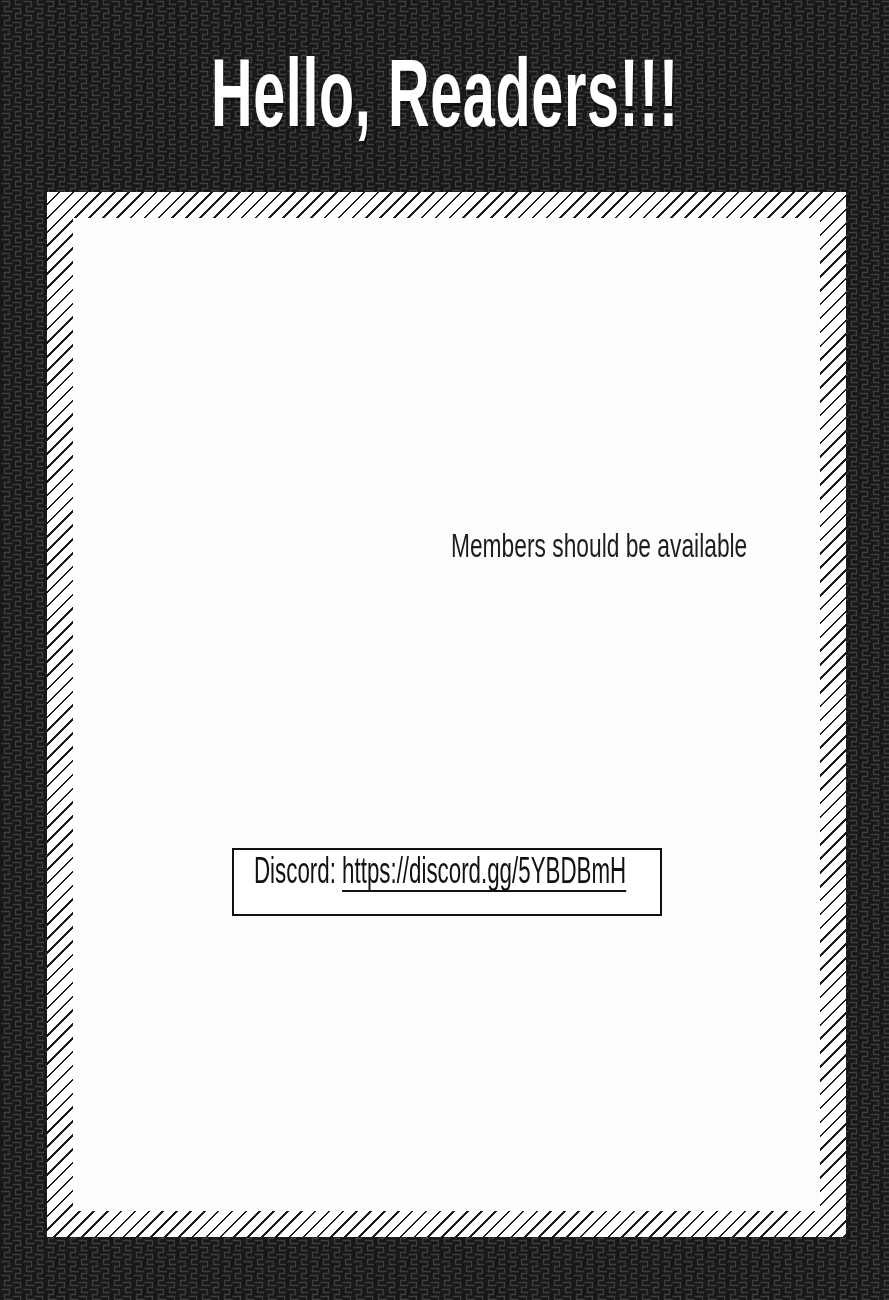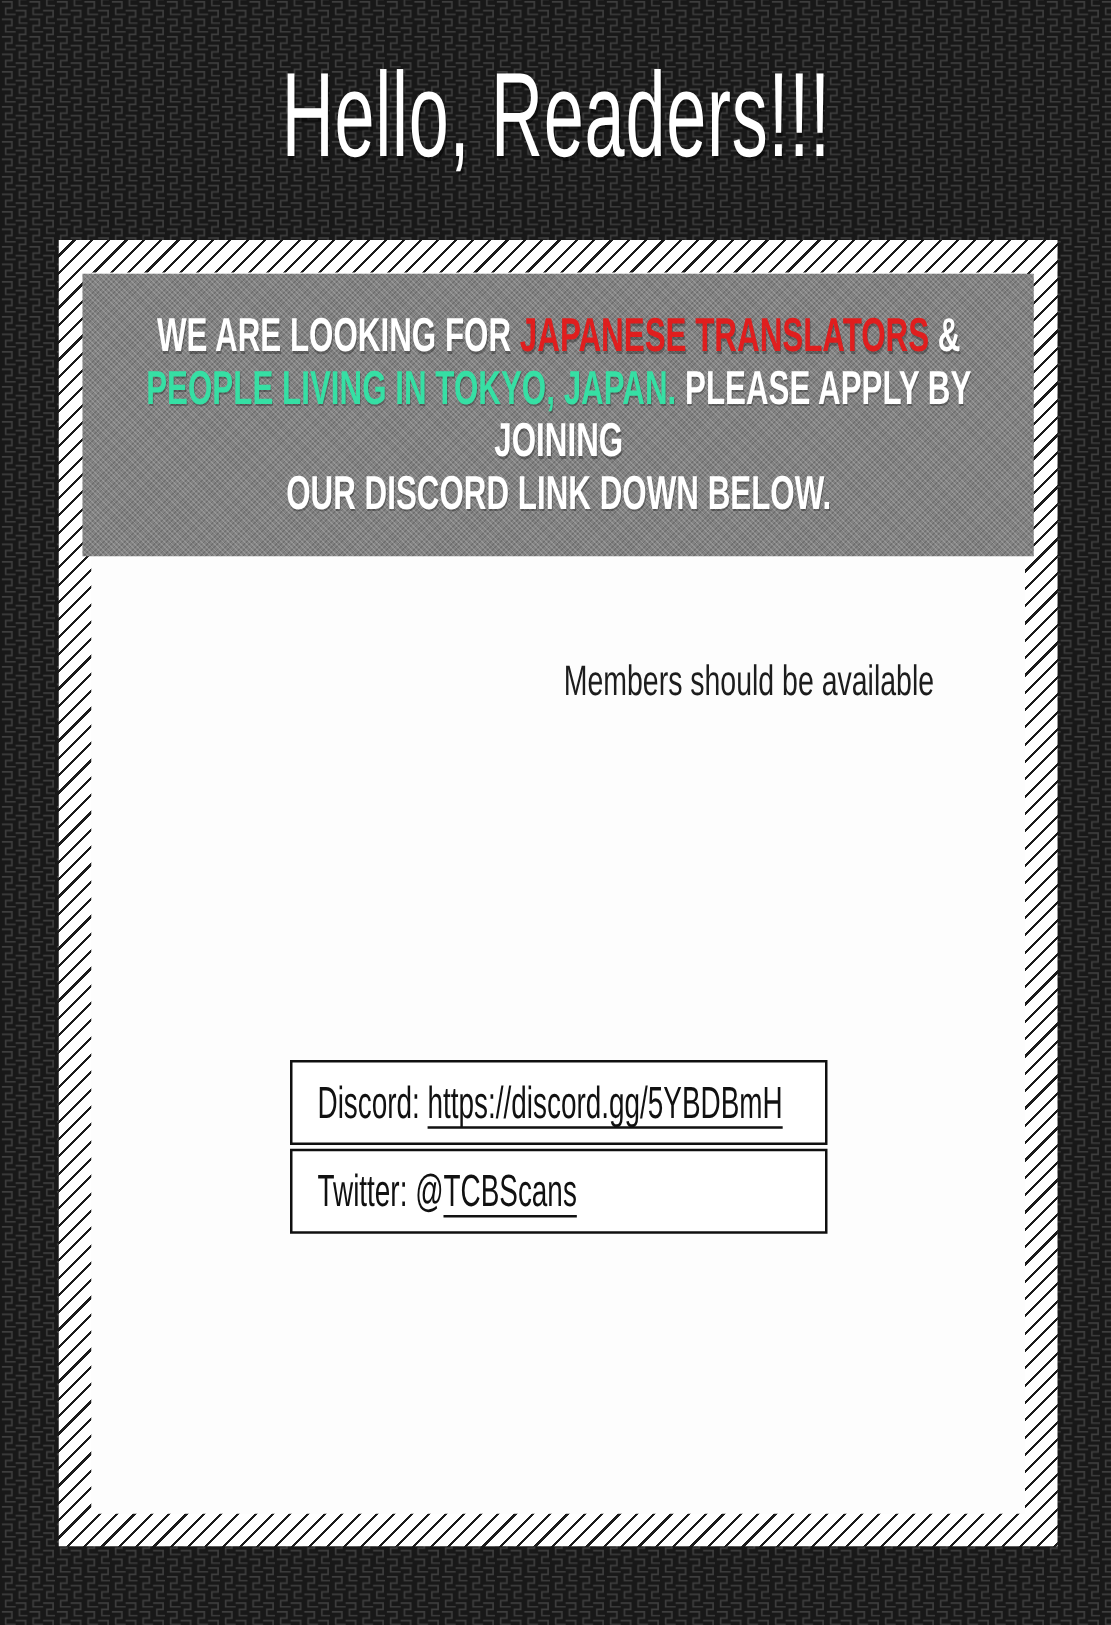--- a/index.html
+++ b/index.html
@@ -6,21 +6,21 @@
   body{
     width:889px;height:1300px;position:relative;overflow:hidden;
     background:#161616;
     font-family:"Liberation Sans", sans-serif;
   }
   .bg-svg{position:absolute;inset:0;z-index:0;display:block;}
 
   
   .title{
     position:absolute;z-index:2;left:0;top:40px;width:889px;margin:0;
-    text-align:center;color:#ffffff;font-size:96px;font-weight:normal;line-height:1.1;
+    text-align:center;color:#ffffff;font-size:96px;font-weight:bold;line-height:1.1;
   }
   .title .cx{
     display:inline-block;white-space:nowrap;
     transform:scaleX(.60);transform-origin:50% 50%;
     text-shadow:2px 3px 0 rgba(0,0,0,.45);
     letter-spacing:1px;
   }
 
   
   .panel{
@@ -63,21 +63,21 @@
   .schedule b{font-weight:bold;}
 
   
   .links{
     position:absolute;left:50%;top:630px;width:430px;
     transform:translateX(-50%);
     display:flex;flex-direction:column;gap:3px;
   }
   .link-row{
     box-sizing:border-box;height:68px;border:2px solid #101010;background:#ffffff;
-    display:flex;align-items:center;padding-left:20px;
+    display:flex;padding-left:20px;
     font-size:36px;color:#111111;white-space:nowrap;
   }
   .link-row .cx2{
     display:inline-block;white-space:nowrap;
     transform:scaleX(.62);transform-origin:0 50%;
   }
   .link-row .url{
     text-decoration:underline;
     text-decoration-thickness:2px;
     text-underline-offset:7px;
@@ -99,31 +99,25 @@
     </pattern>
   </defs>
   <rect width="889" height="1300" fill="url(#maze)"></rect>
 </svg>
 
 <h1 class="title"><span class="cx">Hello, Readers!!!</span></h1>
 
 <div class="panel">
   <div class="panel-inner">
 
-    <div class="graybox">
-      <div class="notice"><span>WE ARE LOOKING FOR </span><span class="red">JAPANESE TRANSLATORS</span><span> &amp;</span><br><span class="teal">PEOPLE LIVING IN TOKYO, JAPAN.</span><span> PLEASE APPLY BY JOINING</span><br><span>OUR DISCORD LINK DOWN BELOW.</span></div>
-    </div>
 
     <div class="schedule">
       <div class="line"><span class="cx">Members should be available</span></div>
     </div>
 
     <div class="links">
       <div class="link-row">
         <span class="cx2"><span class="lbl">Discord: </span><span class="url">https://discord.gg/5YBDBmH</span></span>
       </div>
-      <div class="link-row">
-        <span class="cx2"><span class="lbl">Twitter: @</span><span class="url">TCBScans</span></span>
-      </div>
     </div>
 
   </div>
 </div>
 
 </body></html>

